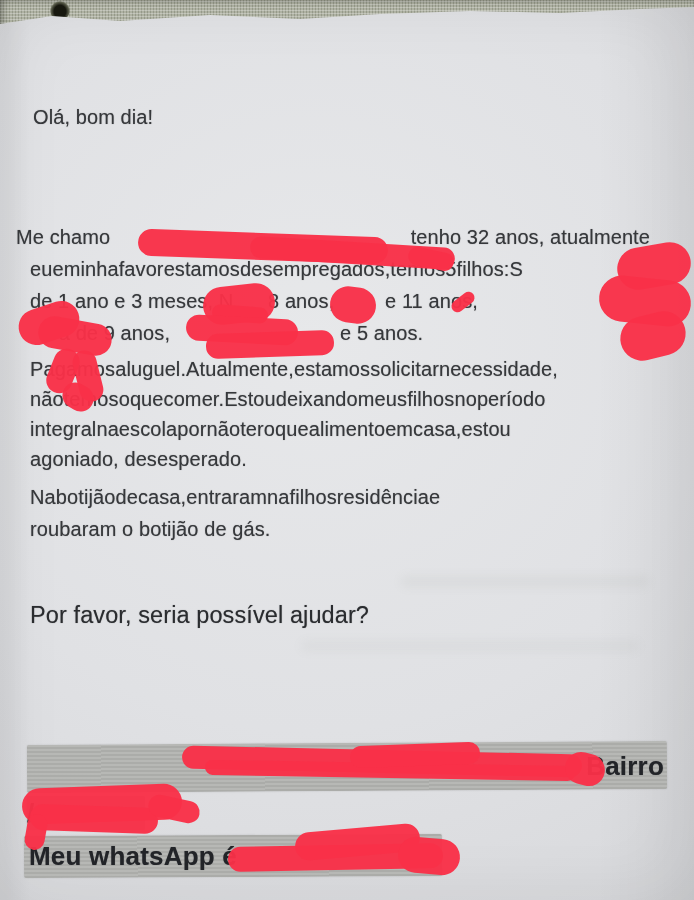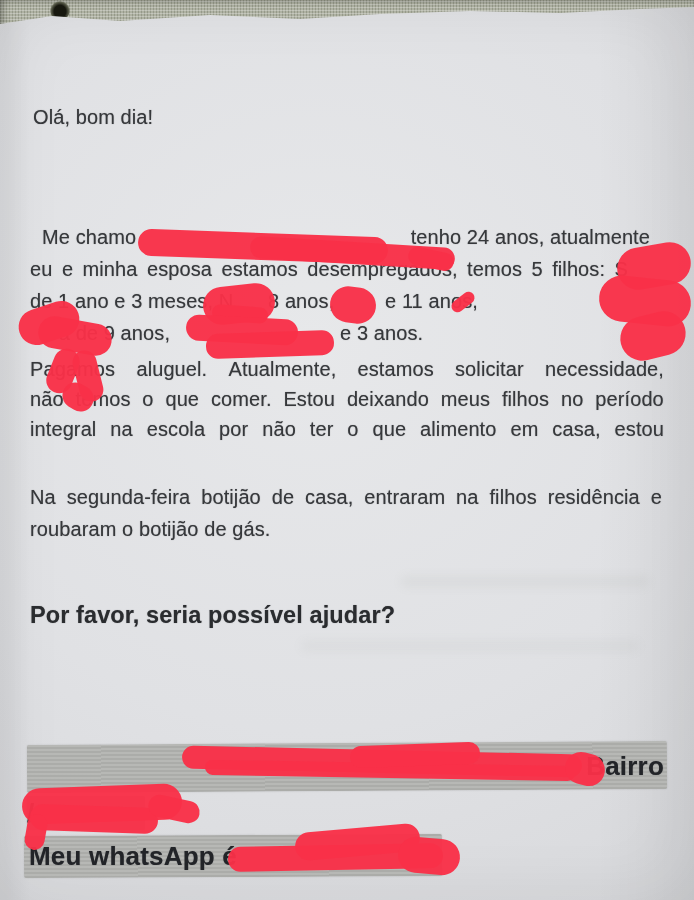--- a/index.html
+++ b/index.html
@@ -34,23 +34,23 @@
       radial-gradient(120% 90% at 45% 38%, #e7e8ea 0%, #e0e1e4 48%, #d9dadd 78%, #d3d4d7 100%);
     clip-path:polygon(0 24px,52px 16px,120px 21px,210px 15px,300px 19px,380px 14px,470px 11px,560px 13px,640px 9px,694px 7px,694px 900px,0 900px);
     box-shadow:inset 0 0 70px rgba(0,0,0,.07);
   }
   .content{position:absolute; inset:0;padding-left:24px;}
   .line{
     position:absolute; white-space:nowrap;
     font-size:20px; color:var(--ink); letter-spacing:.1px;
     text-shadow:0 0 1px rgba(54,56,59,.5);
   }
-  .just{display:flex; justify-content:space-between; white-space:normal;}
+  .just{display:flex; white-space:normal;}
   .seg{position:absolute; white-space:nowrap;}
-  .bold{font-weight:700; color:var(--ink-bold); font-size:23.5px; letter-spacing:.1px;}
+  .bold{font-weight:400; color:var(--ink-bold); font-size:23.5px; letter-spacing:.1px;}
   .bigbold{font-weight:700; color:#222428; font-size:26px; letter-spacing:.2px;}
   .band{
     position:absolute; border-radius:2px;
     background:
       repeating-linear-gradient(0deg, rgba(0,0,0,.05) 0 2px, rgba(255,255,255,.04) 2px 4px),
       var(--highlight);
     box-shadow:0 0 2px rgba(0,0,0,.12);
   }
   .b{ position:absolute; background:var(--scribble); opacity:.96; }
   .smudge{position:absolute; background:#7d8278; filter:blur(5px); border-radius:8px;}
@@ -65,43 +65,43 @@
   <div class="paper"></div>
 
   <div class="content">
 
     <div class="smudge" style="left:400px;top:575px;width:250px;height:13px;opacity:.07"></div>
     <div class="smudge" style="left:300px;top:640px;width:340px;height:12px;opacity:.06"></div>
 
     <div class="line" style="left:33px;top:106px">Olá, bom dia!</div>
 
     <div class="line" style="left:0;top:226px;width:694px">
-      <span class="seg" style="left:42px">Me chamo</span>
-      <span class="seg" style="right:44px">tenho 24 anos, atualmente</span>
+      <span class="seg" style="left:16px">Me chamo</span>
+      <span class="seg" style="right:44px">tenho 32 anos, atualmente</span>
     </div>
     <div class="line just" style="left:30px;top:258px;width:598px">
         <span>eu</span>
         <span>e</span>
         <span>minha</span>
-        <span>esposa</span>
+        <span>favor</span>
         <span>estamos</span>
         <span>desempregados,</span>
         <span>temos</span>
         <span>5</span>
         <span>filhos:</span>
         <span>S</span>
       </div>
     <div class="line" style="left:0;top:290px;width:694px">
       <span class="seg" style="left:30px">de 1 ano e 3 meses, N</span>
       <span class="seg" style="left:268px">8 anos,</span>
       <span class="seg" style="left:385px">e 11 anos,</span>
     </div>
     <div class="line" style="left:0;top:322px;width:694px">
       <span class="seg" style="left:52px">ra de 9 anos,</span>
-      <span class="seg" style="left:340px">e 3 anos.</span>
+      <span class="seg" style="left:340px">e 5 anos.</span>
     </div>
 
     <div class="line just" style="left:30px;top:358px;width:634px">
         <span>Pagamos</span>
         <span>aluguel.</span>
         <span>Atualmente,</span>
         <span>estamos</span>
         <span>solicitar</span>
         <span>necessidade,</span>
       </div>
@@ -125,24 +125,24 @@
         <span>por</span>
         <span>não</span>
         <span>ter</span>
         <span>o</span>
         <span>que</span>
         <span>alimento</span>
         <span>em</span>
         <span>casa,</span>
         <span>estou</span>
       </div>
+    <div class="line" style="left:30px;top:448px">agoniado, desesperado.</div>
 
     <div class="line just" style="left:30px;top:486px;width:632px">
         <span>Na</span>
-        <span>segunda-feira</span>
         <span>botijão</span>
         <span>de</span>
         <span>casa,</span>
         <span>entraram</span>
         <span>na</span>
         <span>filhos</span>
         <span>residência</span>
         <span>e</span>
       </div>
     <div class="line" style="left:30px;top:518px">roubaram o botijão de gás.</div>

